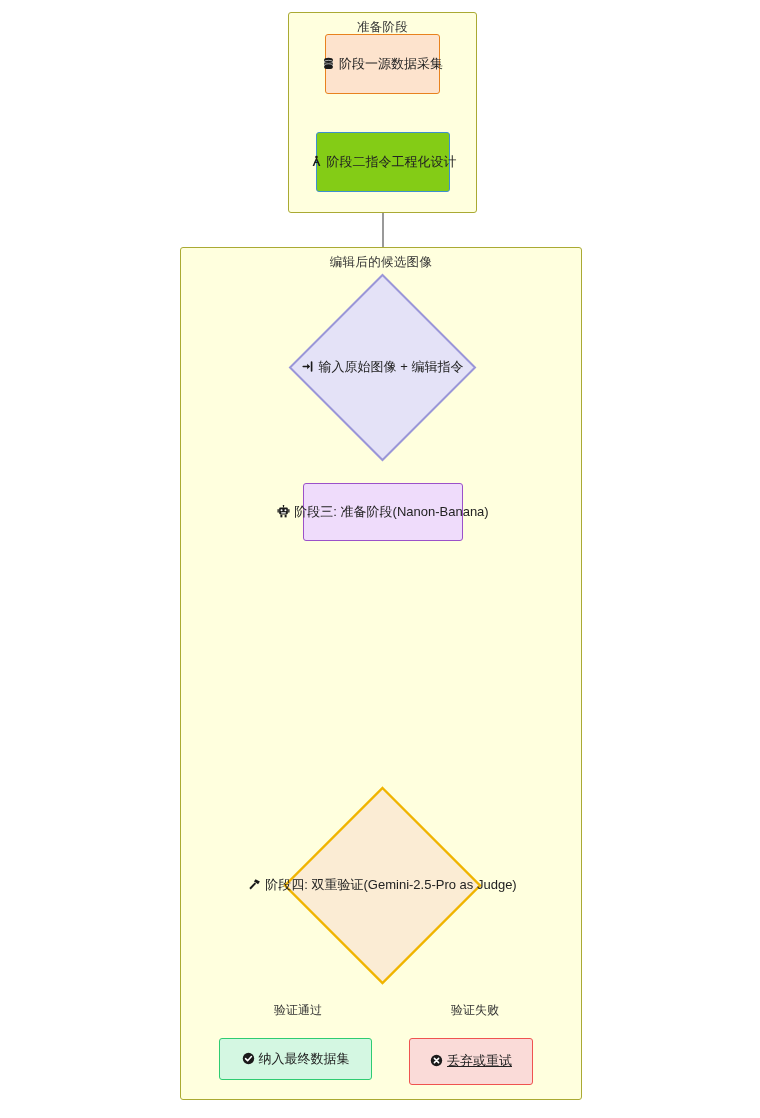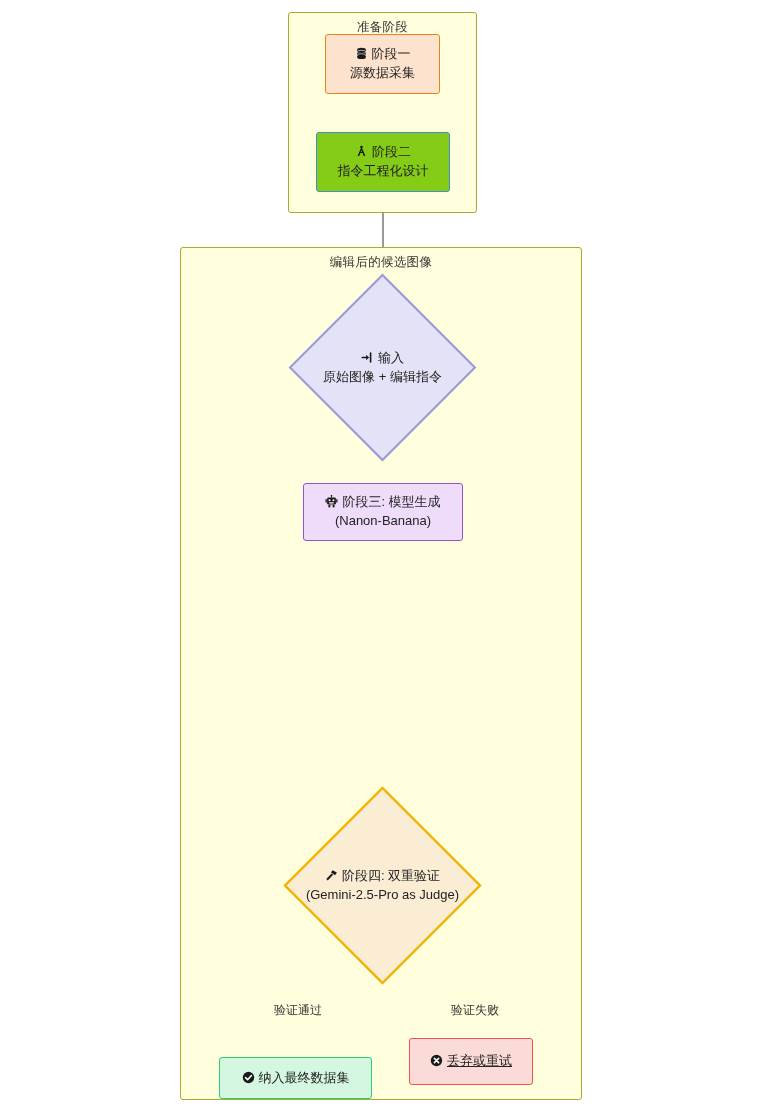--- a/index.html
+++ b/index.html
@@ -53,21 +53,21 @@
     top: 247px;
     width: 402px;
     height: 853px;
   }
 
   
   .node {
     position: absolute;
     box-sizing: border-box;
     display: flex;
-    flex-direction: column;
+    flex-direction: row;
     align-items: center;
     justify-content: center;
     text-align: center;
     color: #222222;
     font-size: 13px;
     line-height: 1.45;
   }
   .node .line1,
   .node .line2 {
     white-space: nowrap;
@@ -88,40 +88,40 @@
   #n-stage2 {
     left: 316px; top: 132px; width: 134px; height: 60px;
     background: #84cc16; border-color: #3d8fd1; font-family: Liberation Serif, serif;
   }
   #n-stage3 {
     left: 303px; top: 483px; width: 160px; height: 58px;
     background: #efdcfb; border-color: #9b51c9;
   }
   #n-pass {
     left: 219px; top: 1038px; width: 153px; height: 42px;
-    background: #d4f7e2; border-color: #2ecc71; margin-top: 19px;
+    background: #d4f7e2; border-color: #2ecc71;
   }
   #n-fail {
     left: 409px; top: 1038px; width: 124px; height: 47px;
     background: #fadbd8; border-color: #ef5350; text-decoration: underline;
   }
 
   
   .diamond-wrap {
     position: absolute;
   }
   .diamond-shape {
     position: absolute;
     inset: 0;
   }
   .diamond-label {
     position: absolute;
     inset: 0;
     display: flex;
-    flex-direction: column;
+    flex-direction: row;
     align-items: center;
     justify-content: center;
     text-align: center;
     font-size: 13px;
     line-height: 1.45;
     color: #222222;
     pointer-events: none;
   }
   .diamond-label .line1,
   .diamond-label .line2 { white-space: nowrap; }
@@ -228,21 +228,21 @@
         <rect x="7.4" y="0.6" width="1.2" height="2.4" fill="#1a1a1a"></rect>
         <circle cx="8" cy="0.9" r="1" fill="#1a1a1a"></circle>
         <rect x="2.6" y="3.2" width="10.8" height="8.4" rx="1.6" fill="#1a1a1a"></rect>
         <circle cx="5.6" cy="6.4" r="1.25" fill="#ffffff"></circle>
         <circle cx="10.4" cy="6.4" r="1.25" fill="#ffffff"></circle>
         <rect x="5" y="9" width="6" height="1.4" rx="0.6" fill="#ffffff"></rect>
         <rect x="0.6" y="5" width="1.6" height="4.4" rx="0.8" fill="#1a1a1a"></rect>
         <rect x="13.8" y="5" width="1.6" height="4.4" rx="0.8" fill="#1a1a1a"></rect>
         <rect x="4.2" y="12" width="2.4" height="3.2" fill="#1a1a1a"></rect>
         <rect x="9.4" y="12" width="2.4" height="3.2" fill="#1a1a1a"></rect>
-      </svg><span>阶段三: 模型生成</span>
+      </svg><span>阶段三: 准备阶段</span>
     </span>
     <span class="line2">(Nanon-Banana)</span>
   </div>
 
 
   <div class="diamond-wrap" id="n-verify">
     <svg class="diamond-shape" viewBox="0 0 199 199" preserveAspectRatio="none">
       <polygon points="99.5,2 197,99.5 99.5,197 2,99.5" fill="#fbecd4" stroke="#f0b400" stroke-width="2.4"></polygon>
     </svg>
     <div class="diamond-label">

